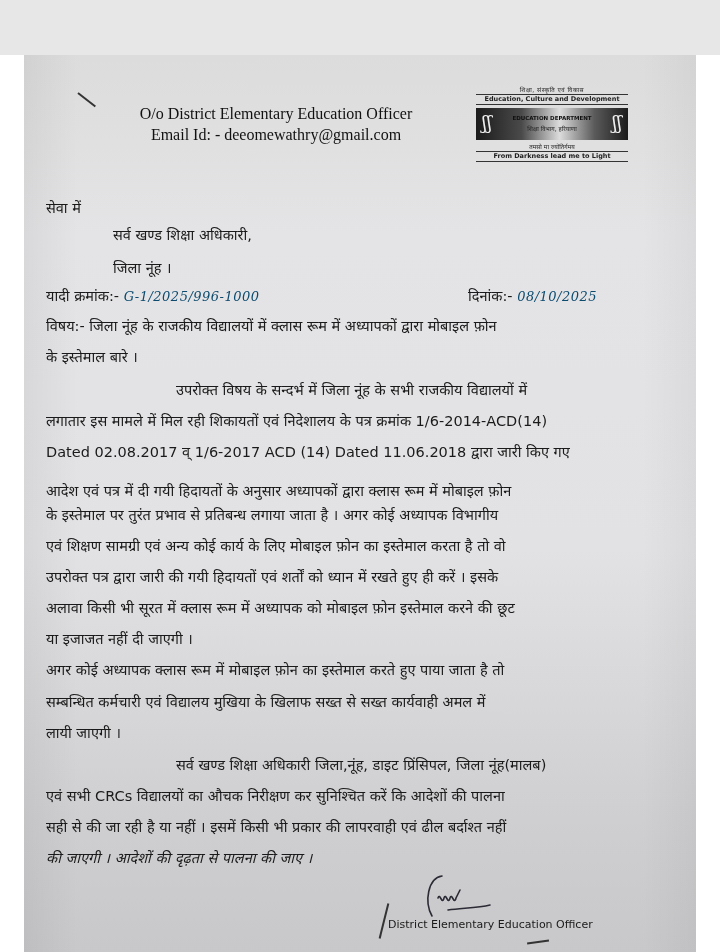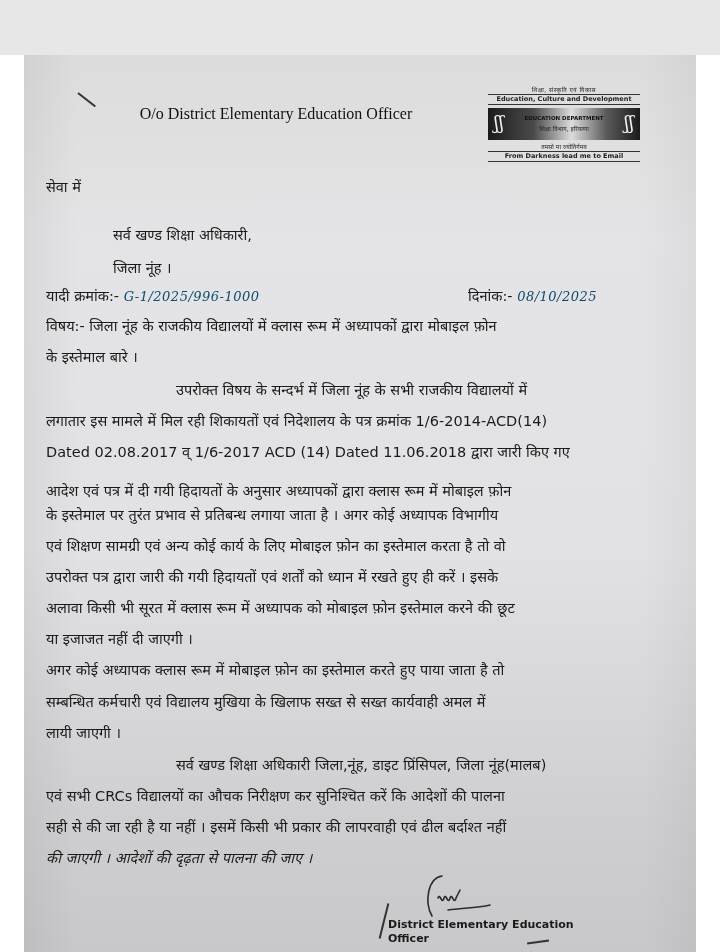--- a/index.html
+++ b/index.html
@@ -26,21 +26,21 @@
       position: absolute; left: 78px; top: 92px; width: 22px; height: 2px;
       background: #333; transform: rotate(38deg); transform-origin: left center;
     }
     .header {
       position: absolute; left: 96px; top: 103px; width: 360px;
       text-align: center; color: #111;
       font-family: "Liberation Serif", serif;
       font-size: 16px; line-height: 21px;
     }
     .logo {
-      position: absolute; left: 488px; top: 86px; width: 152px;
+      position: absolute; left: 476px; top: 86px; width: 152px;
       font-family: "DejaVu Sans", sans-serif; color: #222;
     }
     .logo .l-top-hi { font-size: 6px; text-align: center; letter-spacing: 0.5px; line-height: 8px; }
     .logo .l-top-en { font-size: 6.5px; font-weight: bold; border-top: 1px solid #333; border-bottom: 1px solid #333; text-align: center; line-height: 9px; }
     .logo .l-box {
       margin-top: 3px; height: 32px; position: relative;
       background: linear-gradient(90deg, #1b1b1b 0%, #4a4a4a 30%, #dcdcdc 55%, #5a5a5a 78%, #1b1b1b 100%);
       color: #111;
     }
     .logo .l-box .glyph {
@@ -59,55 +59,56 @@
       font-size: 14.5px; line-height: 21px; white-space: nowrap;
     }
     .hand {
       font-family: "DejaVu Serif", serif; font-style: italic; color: #0c4a6e;
       font-size: 13px; letter-spacing: 0.5px;
     }
     .signature-svg { position: absolute; left: 418px; top: 872px; }
     .sig-stroke { position: absolute; left: 383px; top: 903px; width: 1.5px; height: 36px; background: #333; transform: rotate(14deg); }
     .sig-title {
       position: absolute; left: 388px; top: 918px; width: 220px;
-      font-family: "DejaVu Sans", sans-serif; font-size: 11px; color: #1a1a1a; line-height: 14px; font-weight: bold;
+      font-family: "DejaVu Sans", sans-serif; font-size: 11px; color: #1a1a1a; line-height: 14px;
     }
     .sig-place {
       position: absolute; left: 488px; top: 982px; font-size: 11px; color: #1a1a1a;
       font-family: "DejaVu Sans", sans-serif;
     }
     .sig-tick { position: absolute; left: 527px; top: 941px; width: 22px; height: 1.5px; background: #333; transform: rotate(-8deg); }
   </style>
 </head>
 <body>
 
 <div class="top-band"></div>
 
 <div class="paper"></div>
 
 <div class="mark-stroke"></div>
 
 <div class="header">
   <div>O/o District Elementary Education Officer</div>
+  <div>Email Id: - deeomewathry@gmail.com</div>
 </div>
 
 <div class="logo">
   <div class="l-top-hi">शिक्षा, संस्कृति एवं विकास</div>
   <div class="l-top-en">Education, Culture and Development</div>
   <div class="l-box">
     <span class="glyph g-left">ʃʃ</span>
     <div class="dept">EDUCATION DEPARTMENT</div>
     <div class="dept-hi">शिक्षा विभाग, हरियाणा</div>
     <span class="glyph g-right">ʃʃ</span>
   </div>
   <div class="l-motto-hi">तमसो मा ज्योतिर्गमय</div>
-  <div class="l-motto-en">From Darkness lead me to Email</div>
+  <div class="l-motto-en">From Darkness lead me to Light</div>
 </div>
 
-<div class="body-text" style="top:177px;">सेवा में</div>
+<div class="body-text" style="top:198px;">सेवा में</div>
 <div class="body-text" style="top:225px; left:113px;">सर्व खण्ड शिक्षा अधिकारी,</div>
 <div class="body-text" style="top:258px; left:113px;">जिला नूंह ।</div>
 
 <div class="body-text" style="top:286px;">
   <span>यादी क्रमांक:-</span>
   <span class="hand">G-1/2025/996-1000</span>
 </div>
 <div class="body-text" style="top:286px; left:468px; width:180px;">
   <span>दिनांक:-</span>
   <span class="hand">08/10/2025</span>

